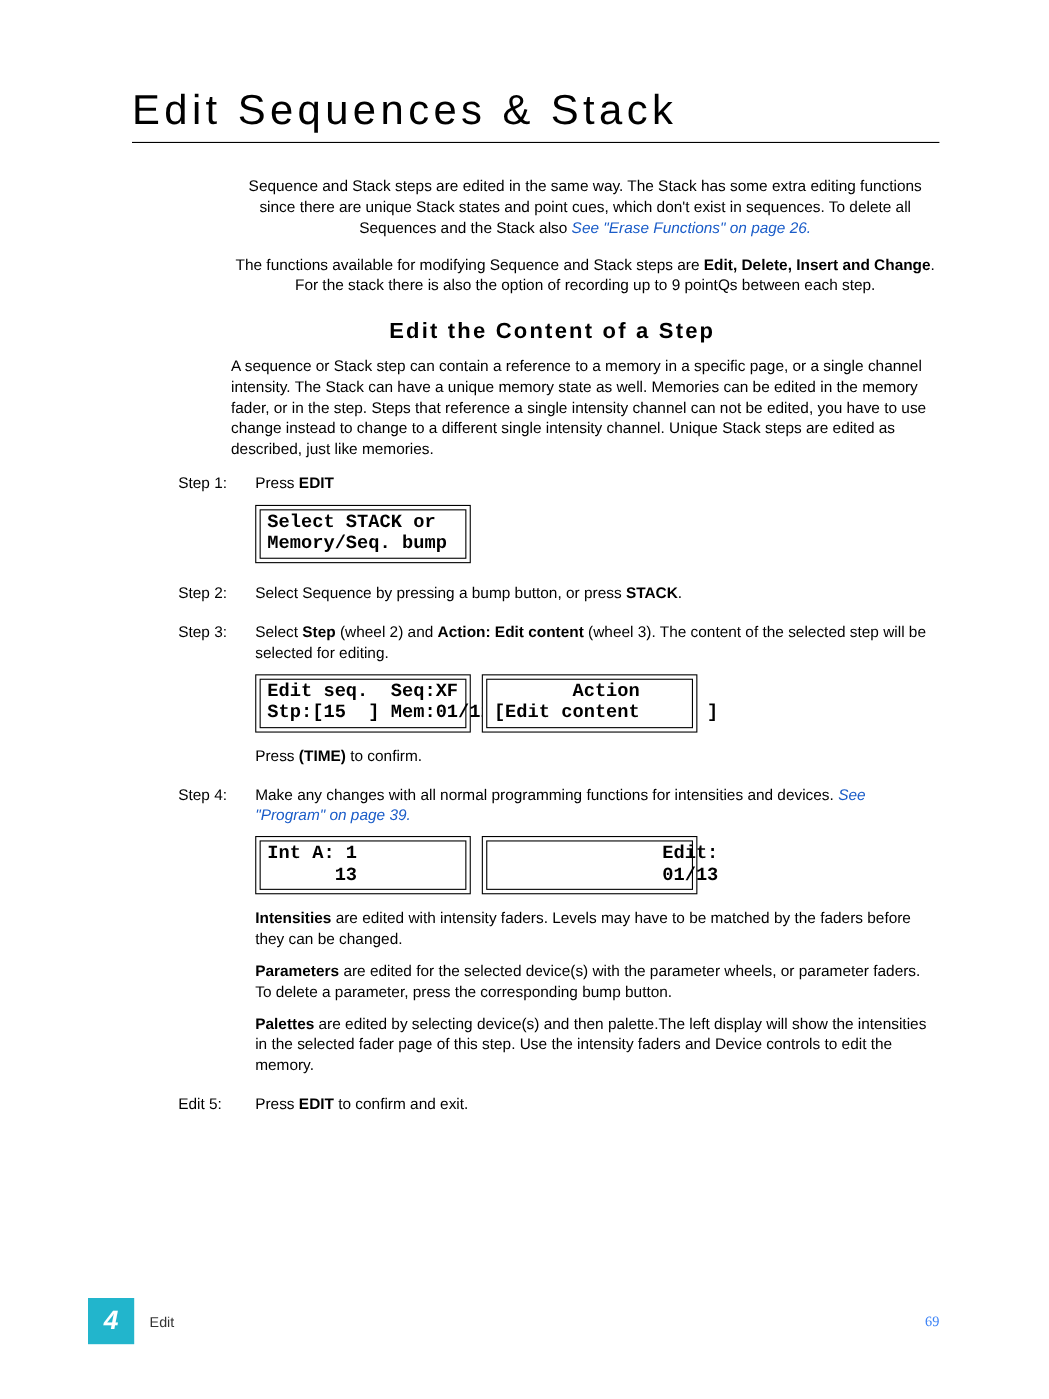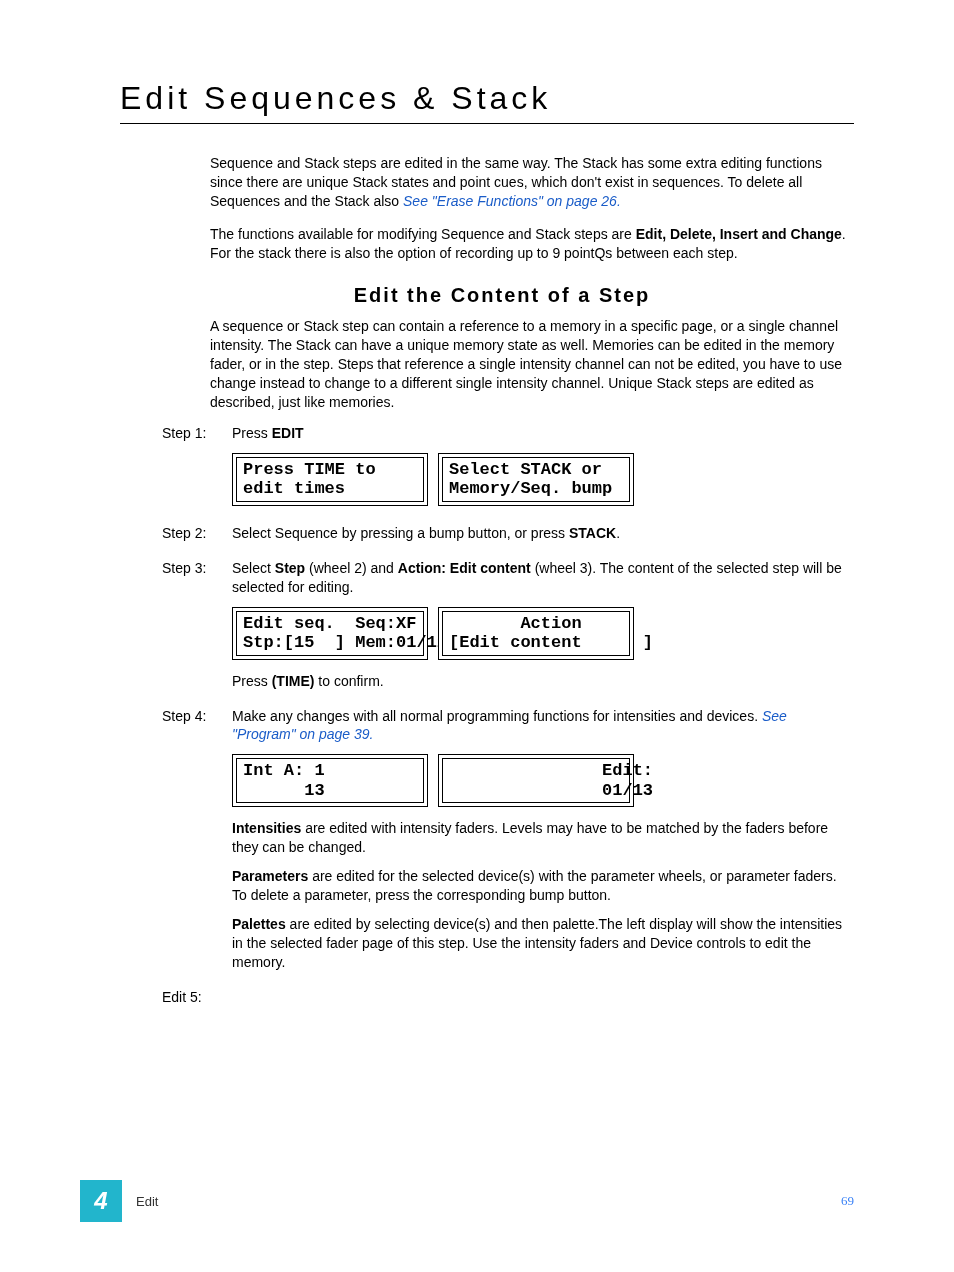--- a/index.html
+++ b/index.html
@@ -9,37 +9,37 @@
     font-family: Arial, Helvetica, sans-serif;
     color: #000;
     width: 954px;
     height: 1272px;
     position: relative;
   }
   .page {
     padding: 80px 100px 40px 120px;
   }
   .chapter-title {
-    font-size: 32px;
+    font-size: 38px;
     font-weight: 300;
     letter-spacing: 4px;
     margin-bottom: 6px;
     font-family: Arial, Helvetica, sans-serif;
   }
   .title-rule {
     border: none;
     border-top: 1px solid #000;
     margin: 0 0 30px 0;
   }
   .intro {
     margin-left: 90px;
     font-size: 14px;
     line-height: 1.35;
   }
-  .intro p { margin: 0 0 14px 0; }
+  .intro p { margin: 0 0 14px 0; text-align: center; }
   .link {
     color: #1a5cc8;
     font-style: italic;
     text-decoration: none;
     cursor: pointer;
   }
   .bi { font-weight: bold; }
   .section-title {
     font-size: 20px;
     font-weight: bold;
@@ -148,24 +148,20 @@
   <div class="steps">
 
     <div class="step-row">
       <div class="step-label">Step 1:</div>
       <div class="step-content">
         <p>
           <span>Press </span><b>EDIT</b>
         </p>
         <div class="lcd-row">
           <div class="lcd">
-              <div class="lcd-inner">Press TIME to
-edit times</div>
-            </div>
-          <div class="lcd">
               <div class="lcd-inner">Select STACK or
 Memory/Seq. bump</div>
             </div>
         </div>
       </div>
     </div>
 
     <div class="step-row">
       <div class="step-label">Step 2:</div>
       <div class="step-content">
@@ -220,20 +216,25 @@
           <b>Parameters</b><span> are edited for the selected device(s) with the parameter wheels, or parameter faders. To delete a parameter, press the corresponding bump button.</span>
         </p>
         <p>
           <b>Palettes</b><span> are edited by selecting device(s) and then palette.The left display will show the intensities in the selected fader page of this step. Use the intensity faders and Device controls to edit the memory.</span>
         </p>
       </div>
     </div>
 
     <div class="step-row">
       <div class="step-label">Edit 5:</div>
+      <div class="step-content">
+        <p>
+          <span>Press </span><b>EDIT</b><span> to confirm and exit.</span>
+        </p>
+      </div>
     </div>
 
   </div>
 </div>
 
 <div class="footer">
   <div class="footer-left">
     <div class="chapter-num">4</div>
     <div class="footer-label">Edit</div>
   </div>

